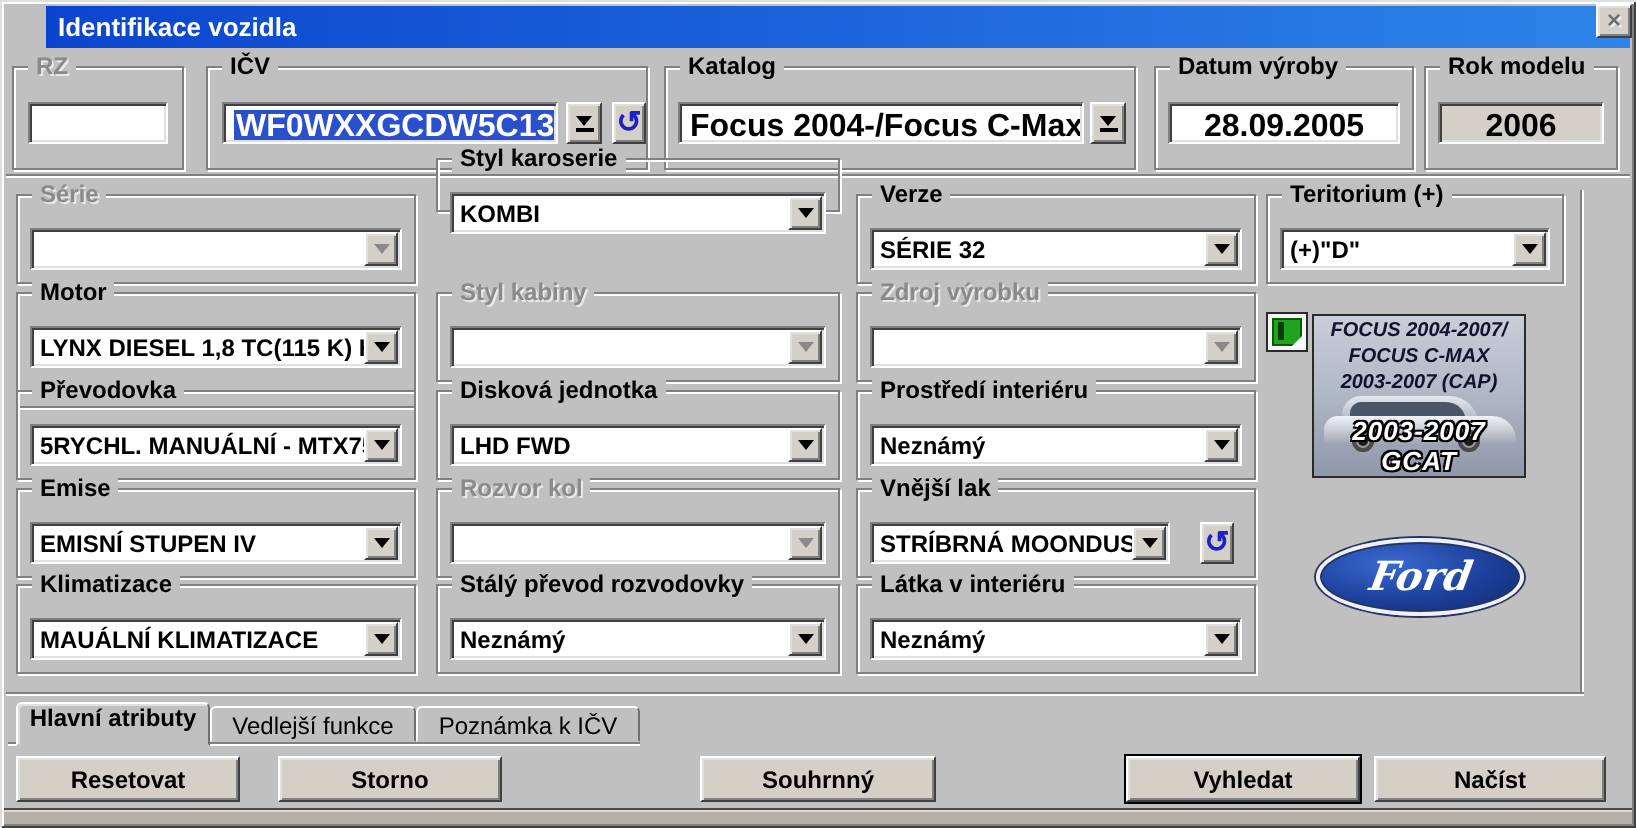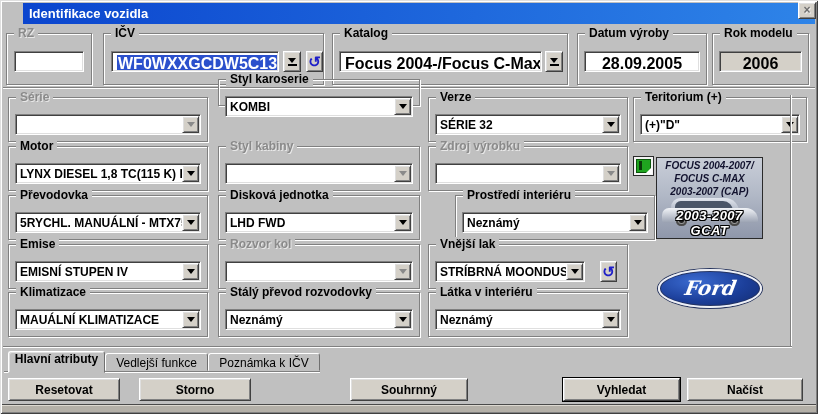--- a/index.html
+++ b/index.html
@@ -211,31 +211,31 @@
   <div class="group" style="left:428px; top:97px; width:200px; height:45px;">
     <span class="glabel">Verze</span>
     <div class="combo sunken">
       <div class="ctext">SÉRIE 32</div>
       <div class="drop">
           <span class="tri"></span>
         </div>
     </div>
   </div>
 
-  <div class="group" style="left:633px; top:97px; width:174px; height:45px;">
+  <div class="group" style="left:633px; top:97px; width:149px; height:45px;">
     <span class="glabel">Teritorium (+)</span>
     <div class="combo sunken">
       <div class="ctext">(+)"D"</div>
       <div class="drop">
           <span class="tri"></span>
         </div>
     </div>
   </div>
 
-  <div class="group" style="left:8px; top:146px; width:200px; height:45px;">
+  <div class="group" style="left:8px; top:146px; width:200px; height:58px;">
     <span class="glabel">Motor</span>
     <div class="combo sunken">
       <div class="ctext">LYNX DIESEL 1,8 TC(115 K) H</div>
       <div class="drop">
           <span class="tri"></span>
         </div>
     </div>
   </div>
 
   <div class="group" style="left:218px; top:146px; width:202px; height:45px;">
@@ -271,21 +271,21 @@
   <div class="group" style="left:218px; top:195px; width:202px; height:45px;">
     <span class="glabel">Disková jednotka</span>
     <div class="combo sunken">
       <div class="ctext">LHD FWD</div>
       <div class="drop">
           <span class="tri"></span>
         </div>
     </div>
   </div>
 
-  <div class="group" style="left:428px; top:195px; width:200px; height:45px;margin-left:27px;">
+  <div class="group" style="left:428px; top:195px; width:200px; height:45px;">
     <span class="glabel">Prostředí interiéru</span>
     <div class="combo sunken">
       <div class="ctext">Neznámý</div>
       <div class="drop">
           <span class="tri"></span>
         </div>
     </div>
   </div>
 
   <div class="group" style="left:8px; top:244px; width:200px; height:45px;">

